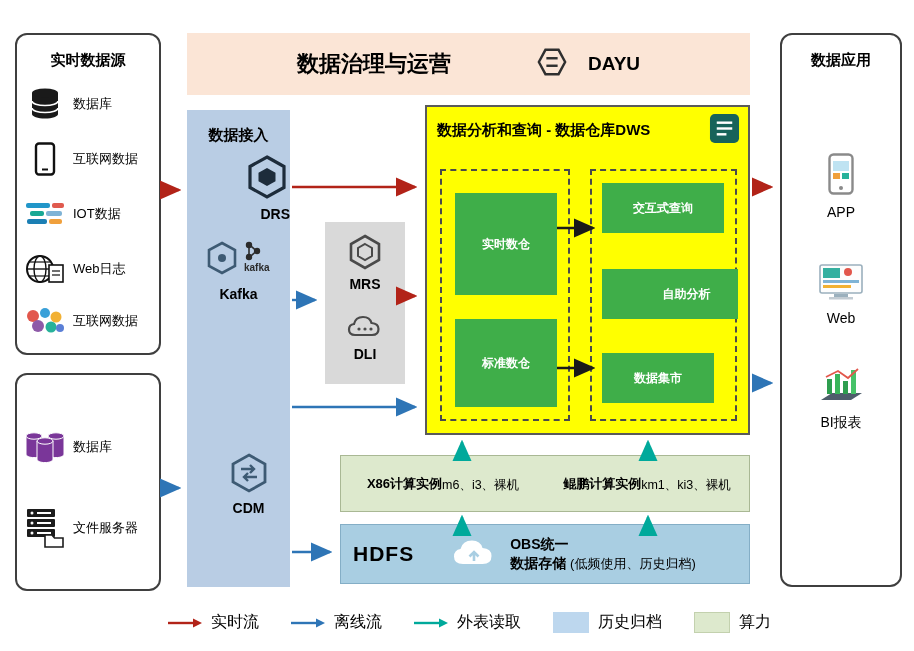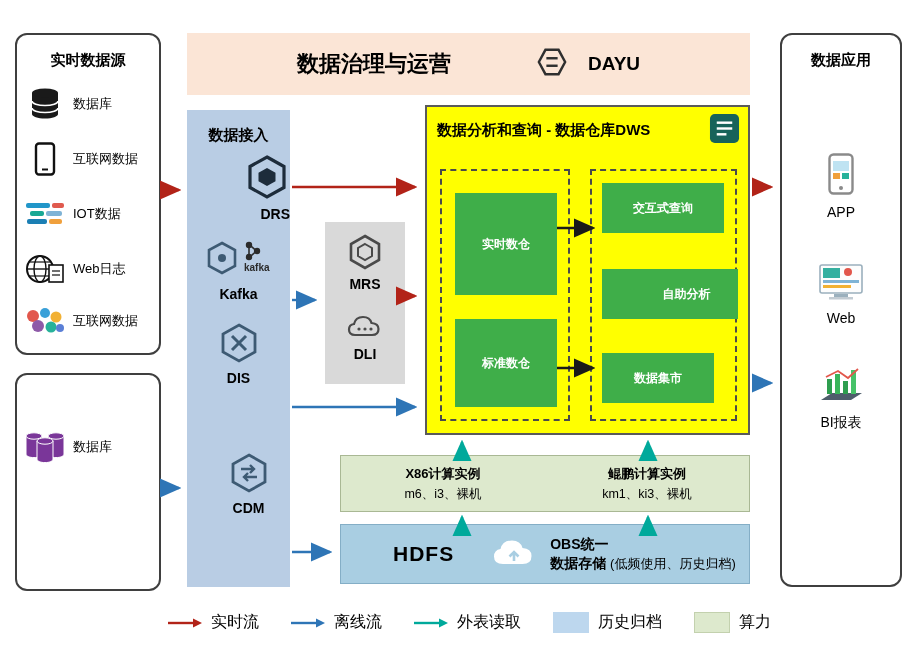--- a/index.html
+++ b/index.html
@@ -34,26 +34,26 @@
     background:#ffff00; border:2px solid #5a5a5a; }
   .dws-head { position:absolute; left:10px; right:8px; top:4px; height:38px;
     display:flex; align-items:center; justify-content:space-between; }
   .dws-title { font-weight:bold; font-size:15px; }
   .dash { position:absolute; border:2px dashed #4a4a4a; }
   .greenbox { position:absolute; background:#3fae49; color:#fff; font-weight:bold; font-size:12px;
     display:flex; align-items:center; justify-content:center; text-align:center; }
 
   .box-compute { position:absolute; left:340px; top:455px; width:410px; height:57px;
     background:#dde9cd; border:1px solid #a9b894; display:flex; }
-  .compute-cell { flex:1; display:flex; flex-direction:column; align-items:center; justify-content:center; }
+  .compute-cell { flex:1; display:flex; flex-direction:row; align-items:center; justify-content:center; }
   .compute-cell .t { font-weight:bold; font-size:13px; }
   .compute-cell .s { font-size:12.5px; margin-top:3px; }
 
   .box-storage { position:absolute; left:340px; top:524px; width:410px; height:60px;
-    background:#a9cee2; border:1px solid #84aec6; display:flex; align-items:center; padding-left:52px; }
+    background:#a9cee2; border:1px solid #84aec6; display:flex; align-items:center; padding-left:12px; }
   .hdfs { font-weight:bold; font-size:21px; letter-spacing:1px; }
   .obs-cloud { margin-left:36px; margin-right:10px; }
   .obs-text { font-size:14px; line-height:1.35; }
   .obs-text .b { font-weight:bold; }
   .obs-text .n { font-weight:normal; font-size:13px; }
 
   .legend { position:absolute; left:168px; top:612px; display:flex; align-items:center; gap:32px; z-index:11; }
   .legend-item { display:flex; align-items:center; gap:9px; }
   .legend-item .lb { font-size:16px; }
   .swatch { width:36px; height:21px; display:inline-block; }
@@ -188,20 +188,41 @@
             <path d="M26 8 v18 c0 2.2 3.6 3.6 8 3.6 s8 -1.4 8 -3.6 V8"></path>
             <ellipse cx="34" cy="8" rx="8" ry="3.2"></ellipse>
             <path d="M15 13 v18 c0 2.2 3.6 3.6 8 3.6 s8 -1.4 8 -3.6 V13"></path>
             <ellipse cx="23" cy="13" rx="8" ry="3.2"></ellipse>
           </g>
         </svg>
       </span>
       <span class="lb">数据库</span>
     </div>
 
+    <div class="row" style="top:118px; height:70px;">
+      <span class="ic">
+        <svg width="40" height="42" viewBox="0 0 40 42">
+          <g fill="#1c1c1c">
+            <rect x="2" y="2" width="28" height="8" rx="1"></rect>
+            <rect x="2" y="12" width="28" height="8" rx="1"></rect>
+            <rect x="2" y="22" width="28" height="8" rx="1"></rect>
+          </g>
+          <g fill="#fff">
+            <circle cx="7" cy="6" r="1.5"></circle>
+              <circle cx="7" cy="16" r="1.5"></circle>
+              <circle cx="7" cy="26" r="1.5"></circle>
+            <rect x="12" y="5" width="14" height="2"></rect>
+              <rect x="12" y="15" width="14" height="2"></rect>
+              <rect x="12" y="25" width="14" height="2"></rect>
+          </g>
+          <path d="M20 28 h7 l2.5 3 h8.5 v9 h-18 z" fill="#fff" stroke="#1c1c1c" stroke-width="1.6"></path>
+        </svg>
+      </span>
+      <span class="lb">文件服务器</span>
+    </div>
   </div>
 
   <div class="bar-governance">
     <span class="gov-title">数据治理与运营</span>
     <span class="brand">
       <span>
         <svg width="32" height="30" viewBox="0 0 34 32">
           <polygon points="10,3 24,3 31,16 24,29 10,29 3,16" fill="none" stroke="#2f2f2f" stroke-width="2.6"></polygon>
           <line x1="11" y1="12" x2="23" y2="12" stroke="#2f2f2f" stroke-width="2.6"></line>
           <line x1="11" y1="20" x2="23" y2="20" stroke="#2f2f2f" stroke-width="2.6"></line>
@@ -236,30 +257,20 @@
             <line x1="44" y1="9.4" x2="44" y2="16.6"></line>
             <line x1="46" y1="8.2" x2="50" y2="11.6"></line>
             <line x1="46" y1="17.8" x2="50" y2="14.4"></line>
           </g>
           <text x="39" y="33" font-size="10" font-weight="bold" fill="#2b2b2b">kafka</text>
         </svg>
       </div>
       <div class="lb">Kafka</div>
     </div>
 
-    <div class="svc" style="top:212px;">
-      <div>
-        <svg width="42" height="42" viewBox="0 0 42 42">
-          <polygon points="21,3 37,12 37,30 21,39 5,30 5,12" fill="none" stroke="#3d5a73" stroke-width="2.8"></polygon>
-          <line x1="14" y1="14" x2="28" y2="28" stroke="#3d5a73" stroke-width="3"></line>
-          <line x1="28" y1="14" x2="14" y2="28" stroke="#3d5a73" stroke-width="3"></line>
-        </svg>
-      </div>
-      <div class="lb">DIS</div>
-    </div>
 
     <div class="svc" style="top:342px;padding-left:20px;">
       <div>
         <svg width="42" height="42" viewBox="0 0 42 42">
           <polygon points="21,3 37,12 37,30 21,39 5,30 5,12" fill="none" stroke="#3d5a73" stroke-width="2.8"></polygon>
           <path d="M13 17 h13 m-4 -4 l4 4 l-4 4" stroke="#3d5a73" stroke-width="2.4" fill="none"></path>
           <path d="M29 25 h-13 m4 -4 l-4 4 l4 4" stroke="#3d5a73" stroke-width="2.4" fill="none"></path>
         </svg>
       </div>
       <div class="lb">CDM</div>

